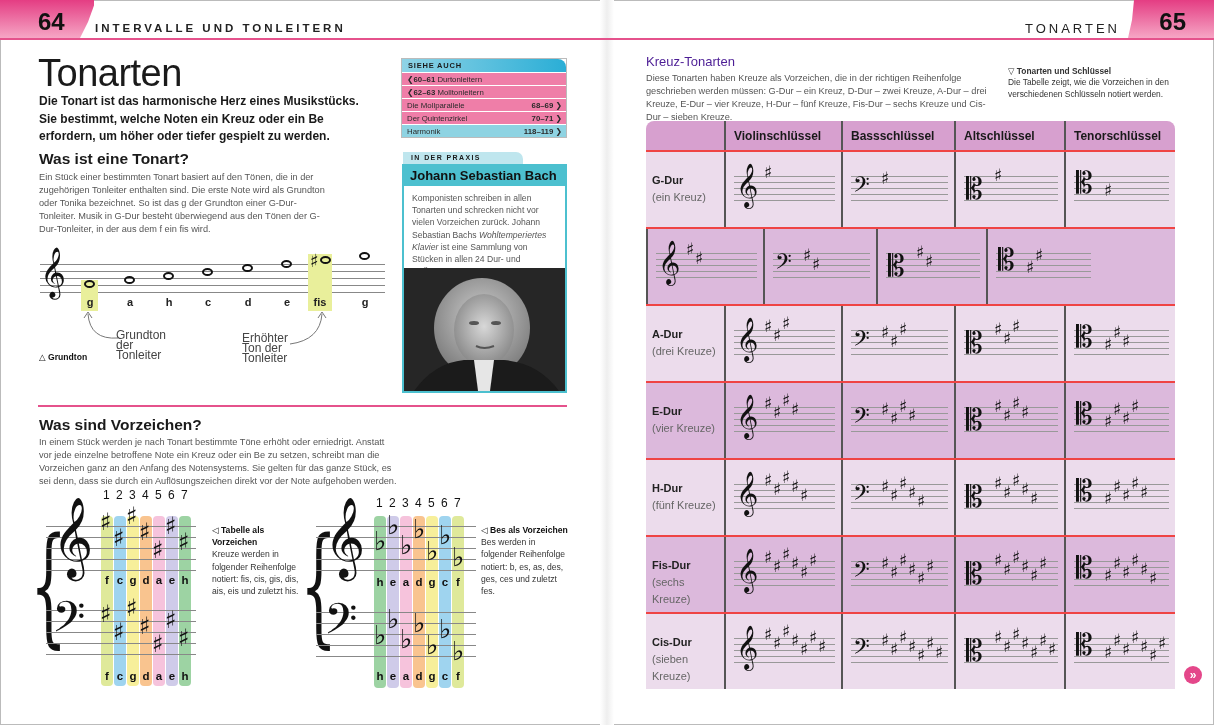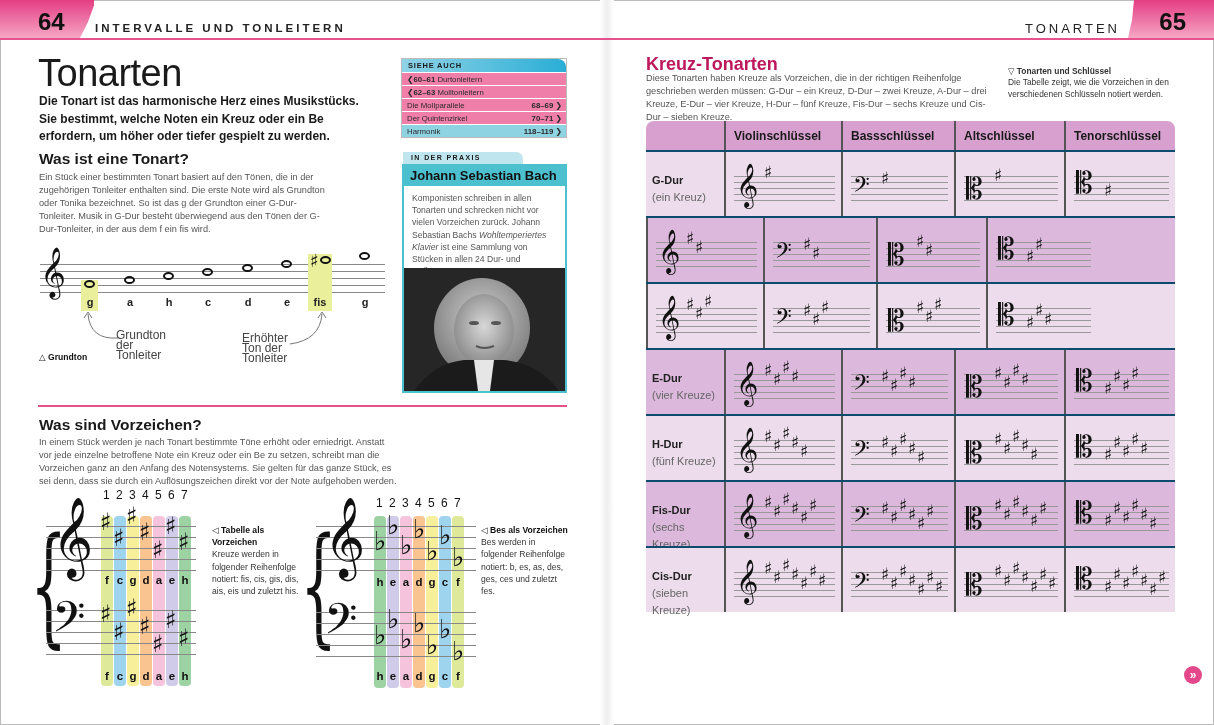--- a/index.html
+++ b/index.html
@@ -61,34 +61,34 @@
   .caption b { color: #111; }
 
   
   .stripe { position: absolute; border-radius: 4px; }
   .acc { position: absolute; font-family: "DejaVu Sans", sans-serif; font-weight: bold; color: #111; line-height: 1; }
   .num { position: absolute; font-size: 12px; color: #111; }
   .letter { position: absolute; font-size: 11.5px; font-weight: bold; color: #111; text-align: center; width: 14px; }
   .brace { position: absolute; font-family: "DejaVu Serif", serif; color: #111; line-height: 1; }
 
   
-  .kt-title { position: absolute; left: 646px; top: 54px; font-size: 18px; font-weight: bold; color: #be185d; }
+  .kt-title { position: absolute; left: 646px; top: 54px; font-size: 13px; font-weight: normal; color: #4c1d95; }
   .kt-text { position: absolute; left: 646px; top: 72px; width: 350px; font-size: 9.2px; line-height: 13px; color: #555; }
   .ts-caption { position: absolute; left: 1008px; top: 66px; width: 165px; font-size: 8.4px; line-height: 11.4px; color: #333; }
 
   .table { position: absolute; left: 646px; top: 121px; width: 529px; }
   .trow { position: relative; display: flex; }
   .thead { height: 29px; background: #d7a0cf; border-top-left-radius: 8px; border-top-right-radius: 8px; }
   .thead .th { font-size: 12px; font-weight: bold; color: #1a1a1a; padding: 8px 0 0 8px; }
   .c0 { width: 78px; }
   .c1 { width: 117px; border-left: 2px solid #555; }
   .c2 { width: 113px; border-left: 2px solid #555; }
   .c3 { width: 110px; border-left: 2px solid #555; }
   .c4 { width: 111px; border-left: 2px solid #555; }
-  .tbody-row { height: 66px; border-top: 2px solid #0c4a6e; }
+  .tbody-row { height: 77px; border-top: 2px solid #ef4444; }
   .tbody-row.dark { background: #dcb9dc; }
   .tbody-row.light { background: #ecdcec; }
   .rowhead { padding: 20px 0 0 6px; font-size: 11px; line-height: 17px; }
   .rowhead .key { font-weight: bold; color: #222; }
   .rowhead .sub { color: #666; }
   .cell { position: relative; }
   .mini-staff { position: absolute; left: 8px; right: 6px; top: 24px; height: 30px; }
   .mini-staff .ml { position: absolute; left: 0; right: 0; height: 1px; background: #999; }
   .mini-clef { position: absolute; color: #111; line-height: 1; font-family: "DejaVu Sans", sans-serif; }
   .sharp { position: absolute; font-family: "DejaVu Sans", sans-serif; font-size: 17px; font-weight: bold; color: #111; line-height: 1; }
@@ -454,20 +454,24 @@
           <div class="ml" style="top:12px"></div>
           <div class="ml" style="top:18px"></div>
           <div class="ml" style="top:24px"></div>
           <div class="mini-clef" style="left:2px; top:-8px; font-size:30px;">𝄡</div>
           <div class="sharp" style="left:30px; top:6px;">♯</div>
           <div class="sharp" style="left:39px; top:-6px;">♯</div>
         </div>
       </div>
     </div>
     <div class="trow tbody-row light">
+      <div class="c0 rowhead">
+        <div class="key">A-Dur</div>
+        <div class="sub">(drei Kreuze)</div>
+      </div>
       <div class="cell c1">
         <div class="mini-staff">
           <div class="ml" style="top:0px"></div>
           <div class="ml" style="top:6px"></div>
           <div class="ml" style="top:12px"></div>
           <div class="ml" style="top:18px"></div>
           <div class="ml" style="top:24px"></div>
           <div class="mini-clef" style="left:2px; top:-10px; font-size:38px;">𝄞</div>
           <div class="sharp" style="left:30px; top:-12px;">♯</div>
           <div class="sharp" style="left:39px; top:-3px;">♯</div>

